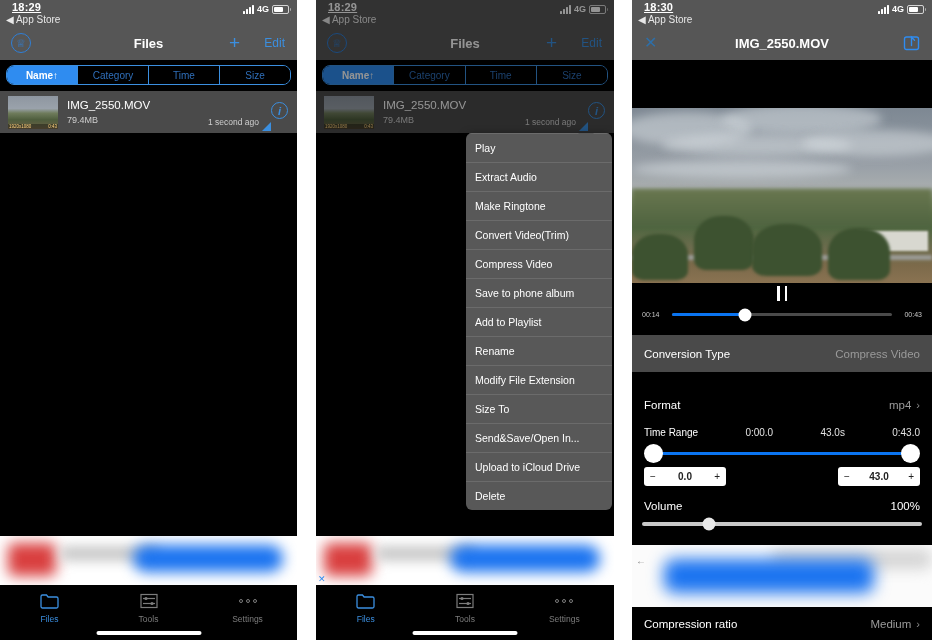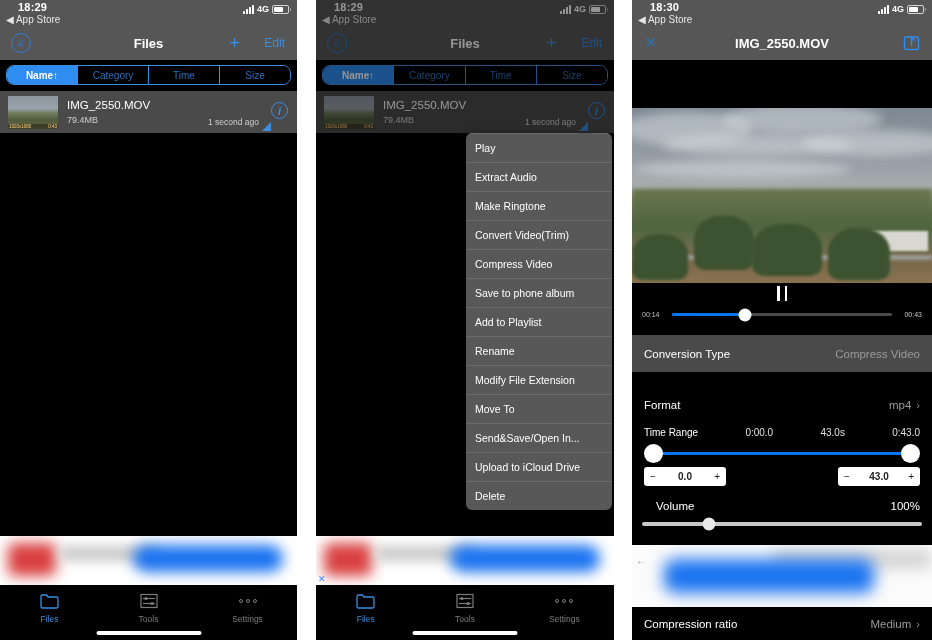--- a/index.html
+++ b/index.html
@@ -20,22 +20,22 @@
   #panel1 { left:0;   width:297px; }
   #panel2 { left:316px; width:298px; }
   #panel3 { left:632px; width:300px; }
 
   
   .statusbar {
     position:relative; height:27px; background:#565656;
     font-size:10px; color:#fff;
   }
   .sb-time {
-    position:absolute; left:18px; top:1px;
-    font-size:11px; font-weight:bold; letter-spacing:.2px;
+    position:absolute; left:12px; top:1px;
+    font-size:11px; font-weight:bold; letter-spacing:.2px;text-decoration:underline;
   }
   .sb-back {
     position:absolute; left:6px; top:14px;
     font-size:10px; color:#e8e8e8;
   }
   .sb-right {
     position:absolute; right:8px; top:4px;
     display:flex; align-items:center; gap:3px;
   }
   .sig { display:flex; align-items:flex-end; gap:1px; height:9px; }
@@ -267,21 +267,21 @@
   .steppers { display:flex; justify-content:space-between; padding:0 0 6px 0; }
   .stepper {
     width:82px; height:19px; background:#fff; border-radius:3px;
     display:flex; align-items:center; justify-content:space-between;
     padding:0 6px; font-size:10px; color:#222;
   }
   .stepper .v { font-weight:bold; }
 
   .volrow {
     height:28px; display:flex; align-items:center; justify-content:space-between;
-    padding:0 12px; font-size:11.5px; background:#000;margin-left:12px;
+    padding:0 12px; font-size:11.5px; background:#000;
   }
   .volrow .lbl { color:#fff; } .volrow .val { color:#fff; }
   .vol-track {
     position:relative; margin:2px 10px 0 10px; height:4px;
     background:#c9c9c9; border-radius:2px;
   }
   .vol-track .knob {
     position:absolute; left:24%; top:50%; transform:translate(-50%,-50%);
     width:13px; height:13px; border-radius:50%; background:#e9e9e9;
   }
@@ -461,21 +461,21 @@
       <div class="arrow"></div>
       <div class="ctxitem">Play</div>
       <div class="ctxitem">Extract Audio</div>
       <div class="ctxitem">Make Ringtone</div>
       <div class="ctxitem">Convert Video(Trim)</div>
       <div class="ctxitem">Compress Video</div>
       <div class="ctxitem">Save to phone album</div>
       <div class="ctxitem">Add to Playlist</div>
       <div class="ctxitem">Rename</div>
       <div class="ctxitem">Modify File Extension</div>
-      <div class="ctxitem">Move To</div>
+      <div class="ctxitem">Size To</div>
       <div class="ctxitem">Send&amp;Save/Open In...</div>
       <div class="ctxitem">Upload to iCloud Drive</div>
       <div class="ctxitem">Delete</div>
     </div>
 
     <div class="ad" style="z-index:7">
       <div class="blob-red"></div>
       <div class="blob-gray"></div>
       <div class="blob-blue"></div>
       <div class="ad-close">✕</div>

